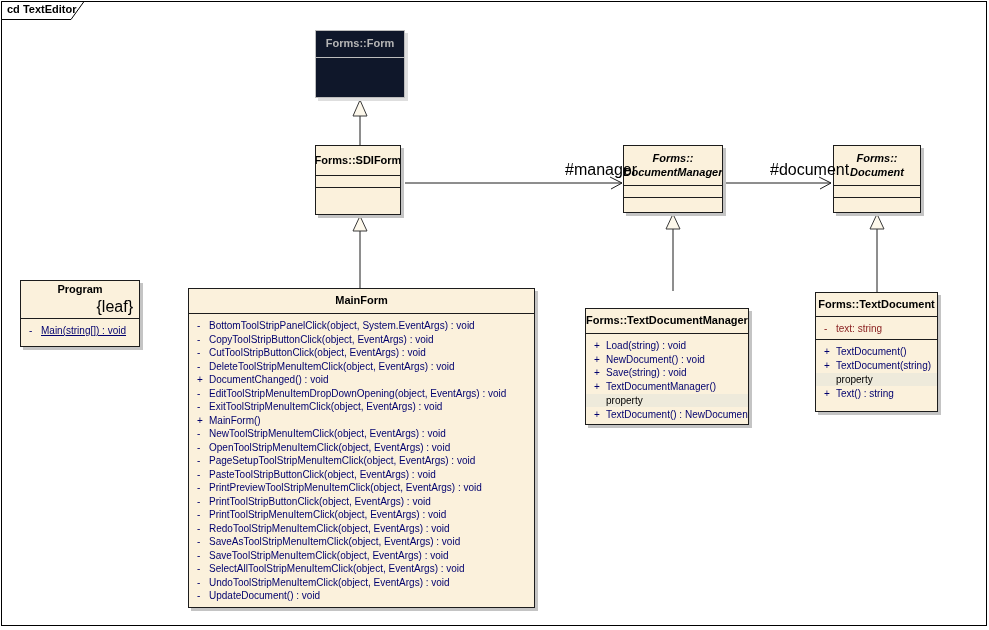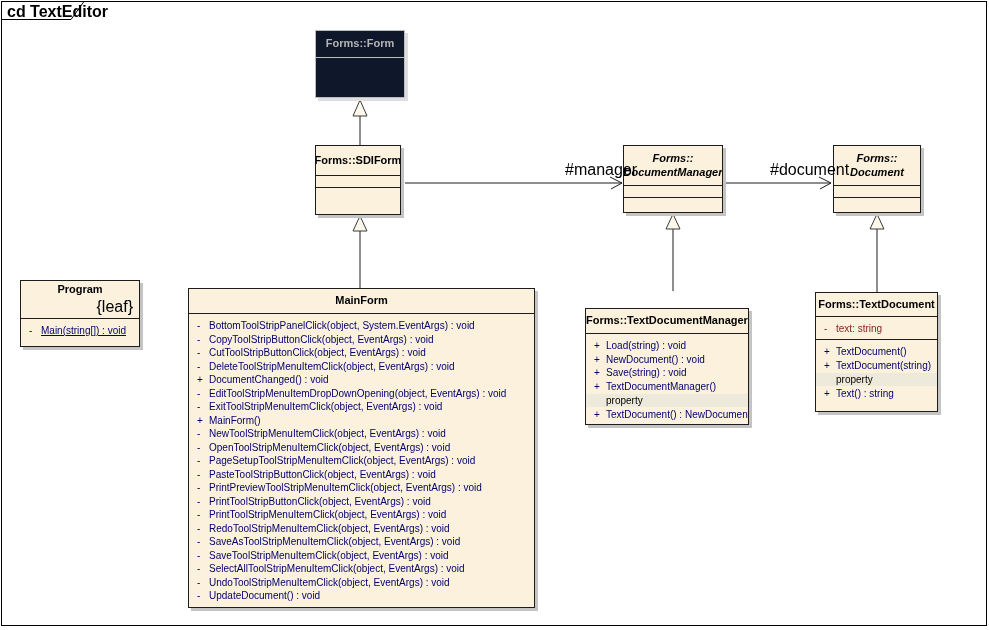--- a/index.html
+++ b/index.html
@@ -1,20 +1,20 @@
 <!DOCTYPE html>
 <html style="--class-fill: #FBF1DC; --shadow: #C4C4C4; --op-color: #00006E; --attr-color: #8B2222; --header-bg: #EEEADB;"><head>
 <meta charset="utf-8">
 <style>
   html,body{margin:0;padding:0;background:#fff;}
   .canvas{position:relative;width:989px;height:630px;background:#fff;overflow:hidden;
           font-family:"Liberation Sans",sans-serif;}
   .frame-border{position:absolute;left:1px;top:1px;width:984px;height:623px;
           border:1px solid #000;}
-  .frame-label{position:absolute;left:7px;top:3px;font-size:16px;font-weight:bold;color:#000;z-index:5;}
+  .frame-label{position:absolute;left:7px;top:3px;font-size:11px;font-weight:bold;color:#000;z-index:5;}
   svg.overlay{position:absolute;left:0;top:0;z-index:1;}
   .cls{position:absolute;z-index:2;background:var(--class-fill,#FBF1DC);
        border:1px solid #1c1c1c;box-shadow:3px 3px 0 var(--shadow,#c4c4c4);
        box-sizing:border-box;}
   .cls *{box-sizing:border-box;}
   .c-title{display:flex;flex-direction:column;align-items:center;justify-content:center;
        text-align:center;font-weight:bold;font-size:11px;line-height:1.2;color:#000;
        border-bottom:1px solid #1c1c1c;white-space:pre-line;overflow:hidden;}
   .c-title.italic{font-style:italic;}
   .c-attrs{border-bottom:1px solid #1c1c1c;}

